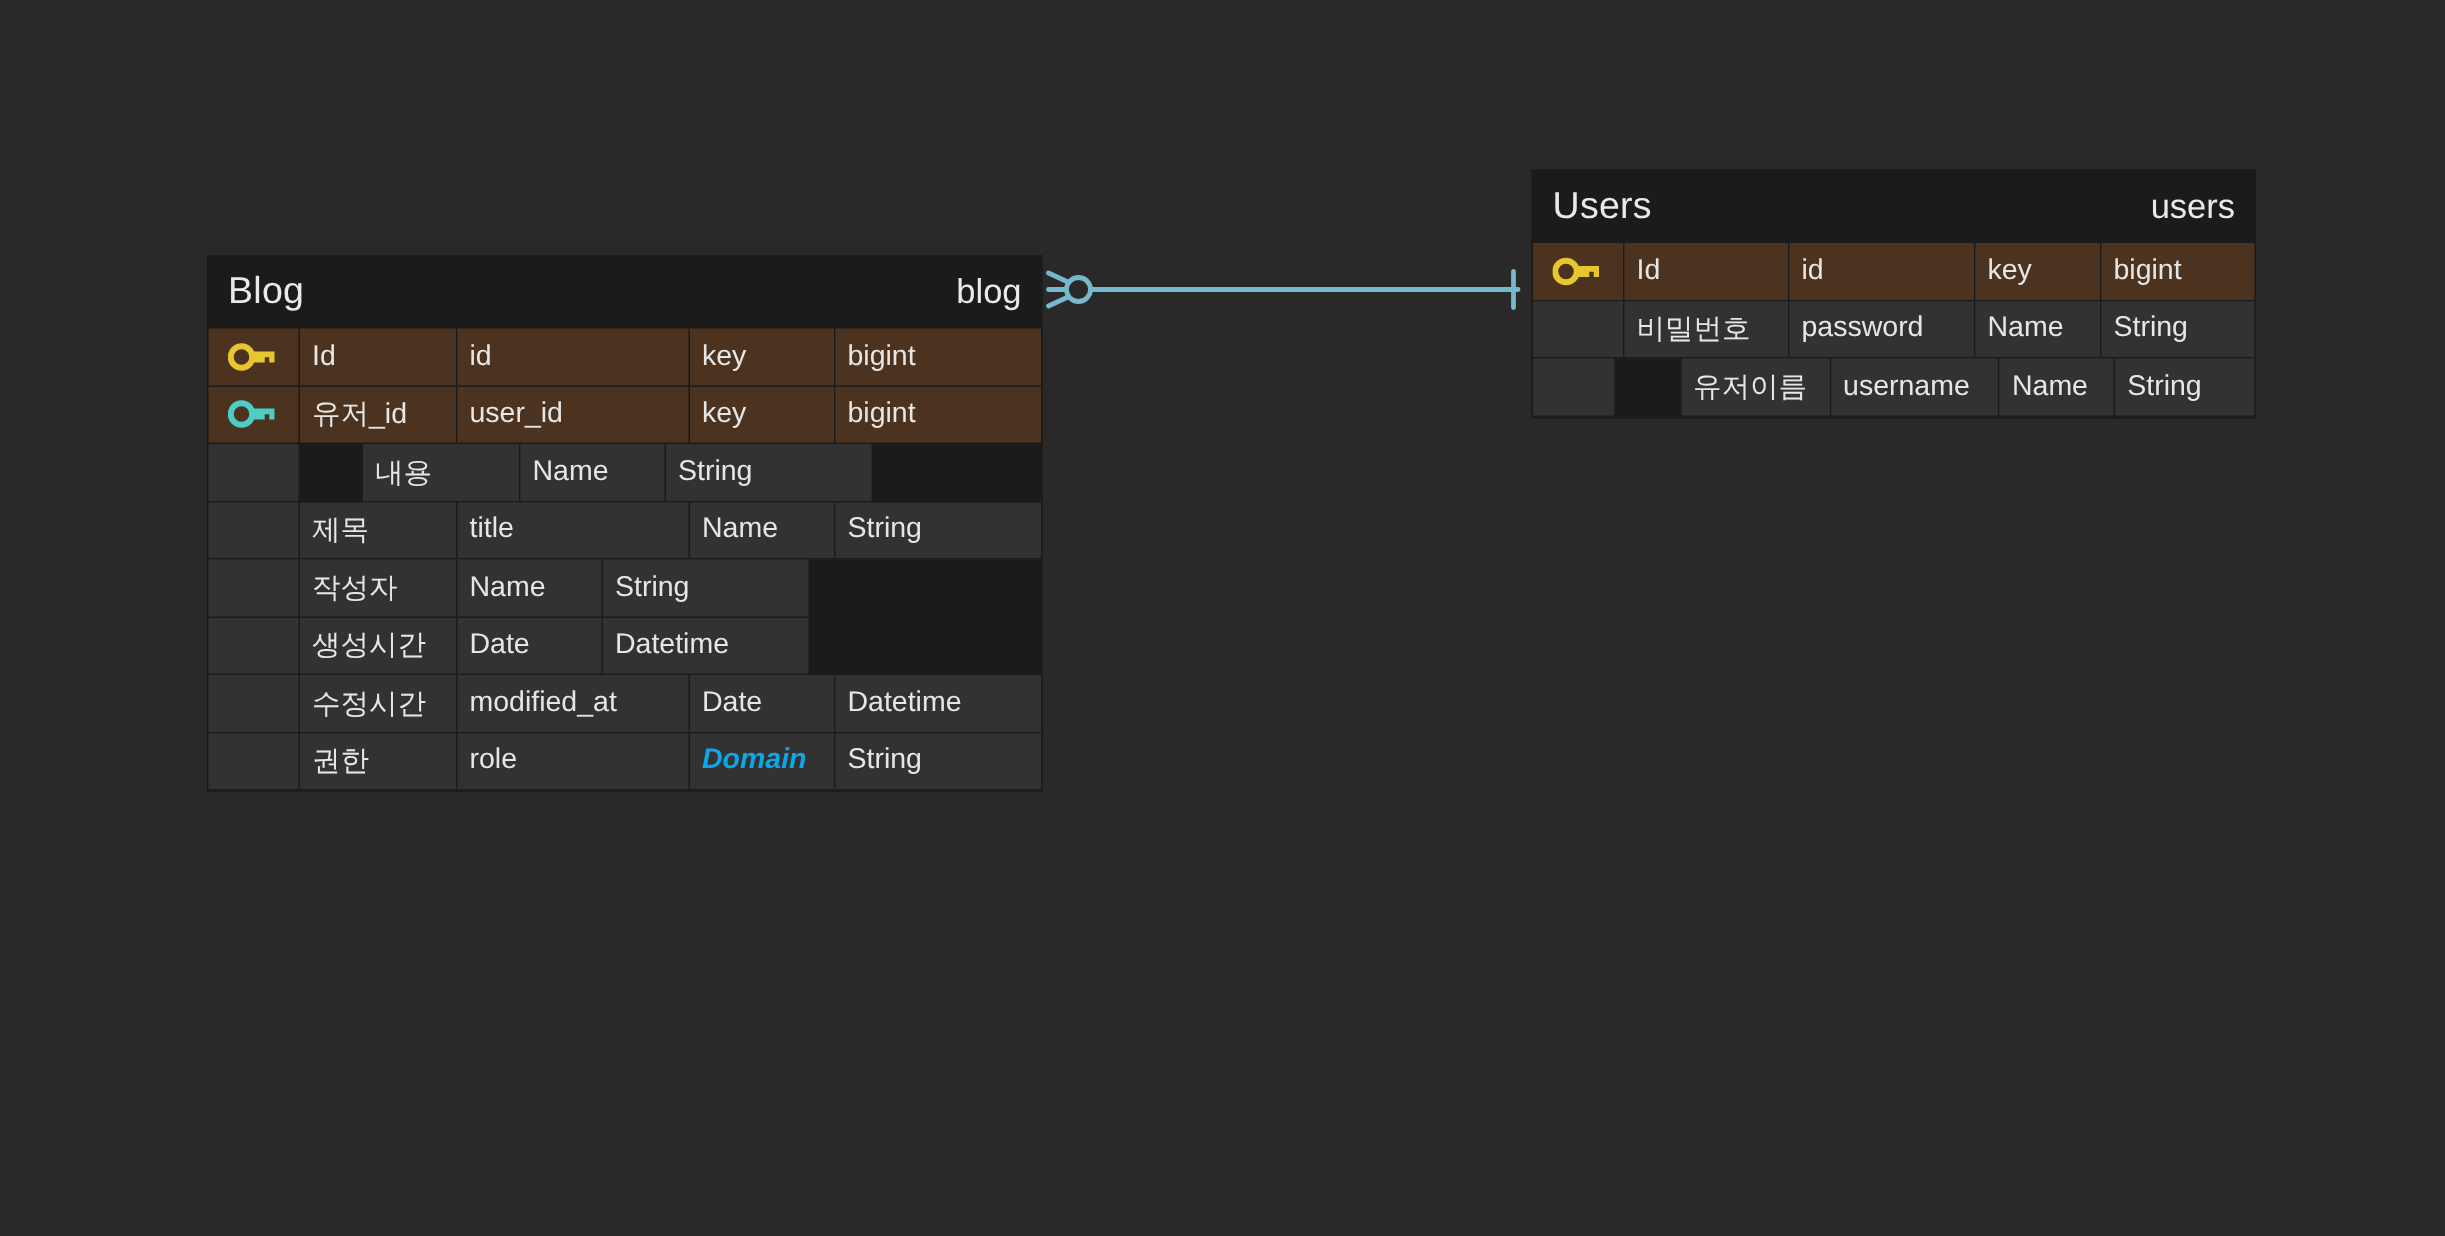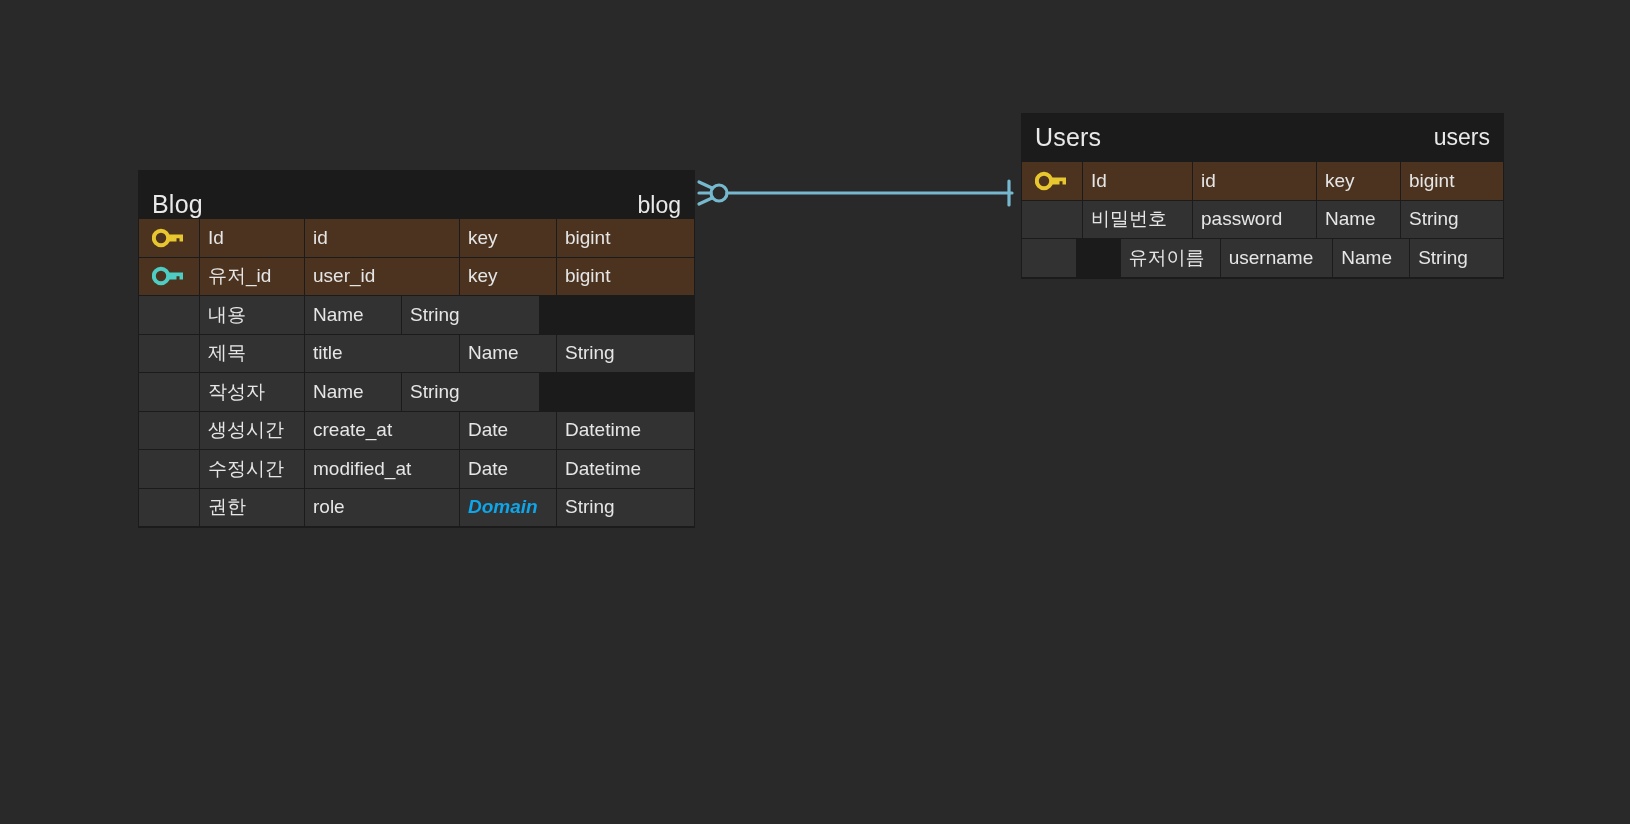--- a/index.html
+++ b/index.html
@@ -114,21 +114,21 @@
       <circle cx="719" cy="193" r="8"></circle>
       <path d="M711 193 L699 193"></path>
       <path d="M712 188 L699 182"></path>
       <path d="M712 198 L699 204"></path>
 
       <line x1="1009" y1="181" x2="1009" y2="205"></line>
     </g>
   </svg>
 
   <div class="entity" style="left:138px; top:170px; width:557px;">
-    <div class="entity-header" style="height:49px;align-items:flex-end;">
+    <div class="entity-header" style="height:49px;">
       <span class="entity-title">Blog</span>
       <span class="entity-physical">blog</span>
     </div>
     <div class="entity-body">
 
       <div class="col-row is-key">
         <div class="cell c-key" style="width:61px;">
           <svg class="key-icon" width="34" height="20" viewBox="0 0 34 20">
             <circle cx="9" cy="10" r="7.2" fill="none" stroke="#e8c62f" stroke-width="4"></circle>
             <circle cx="9" cy="10" r="1.9" fill="#4b331f"></circle>
@@ -150,21 +150,21 @@
           </svg>
         </div>
         <div class="cell" style="width:105px;">유저_id</div>
         <div class="cell" style="width:155px;">user_id</div>
         <div class="cell" style="width:97px;">key</div>
         <div class="cell" style="width:137px;">bigint</div>
       </div>
 
       <div class="col-row">
         <div class="cell c-key" style="width:61px;"></div>
-        <div class="cell" style="width:105px;">내용</div>
+        <div class="cell" style="width:105px;margin-left:42px;">내용</div>
         <div class="cell" style="width:97px;">Name</div>
         <div class="cell" style="width:137px;">String</div>
       </div>
 
       <div class="col-row">
         <div class="cell c-key" style="width:61px;"></div>
         <div class="cell" style="width:105px;">제목</div>
         <div class="cell" style="width:155px;">title</div>
         <div class="cell" style="width:97px;">Name</div>
         <div class="cell" style="width:137px;">String</div>
@@ -173,21 +173,20 @@
       <div class="col-row">
         <div class="cell c-key" style="width:61px;"></div>
         <div class="cell" style="width:105px;">작성자</div>
         <div class="cell" style="width:97px;">Name</div>
         <div class="cell" style="width:137px;">String</div>
       </div>
 
       <div class="col-row">
         <div class="cell c-key" style="width:61px;"></div>
         <div class="cell" style="width:105px;">생성시간</div>
-        <div class="cell" style="width:155px;">create_at</div>
         <div class="cell" style="width:97px;">Date</div>
         <div class="cell" style="width:137px;">Datetime</div>
       </div>
 
       <div class="col-row">
         <div class="cell c-key" style="width:61px;"></div>
         <div class="cell" style="width:105px;">수정시간</div>
         <div class="cell" style="width:155px;">modified_at</div>
         <div class="cell" style="width:97px;">Date</div>
         <div class="cell" style="width:137px;">Datetime</div>

